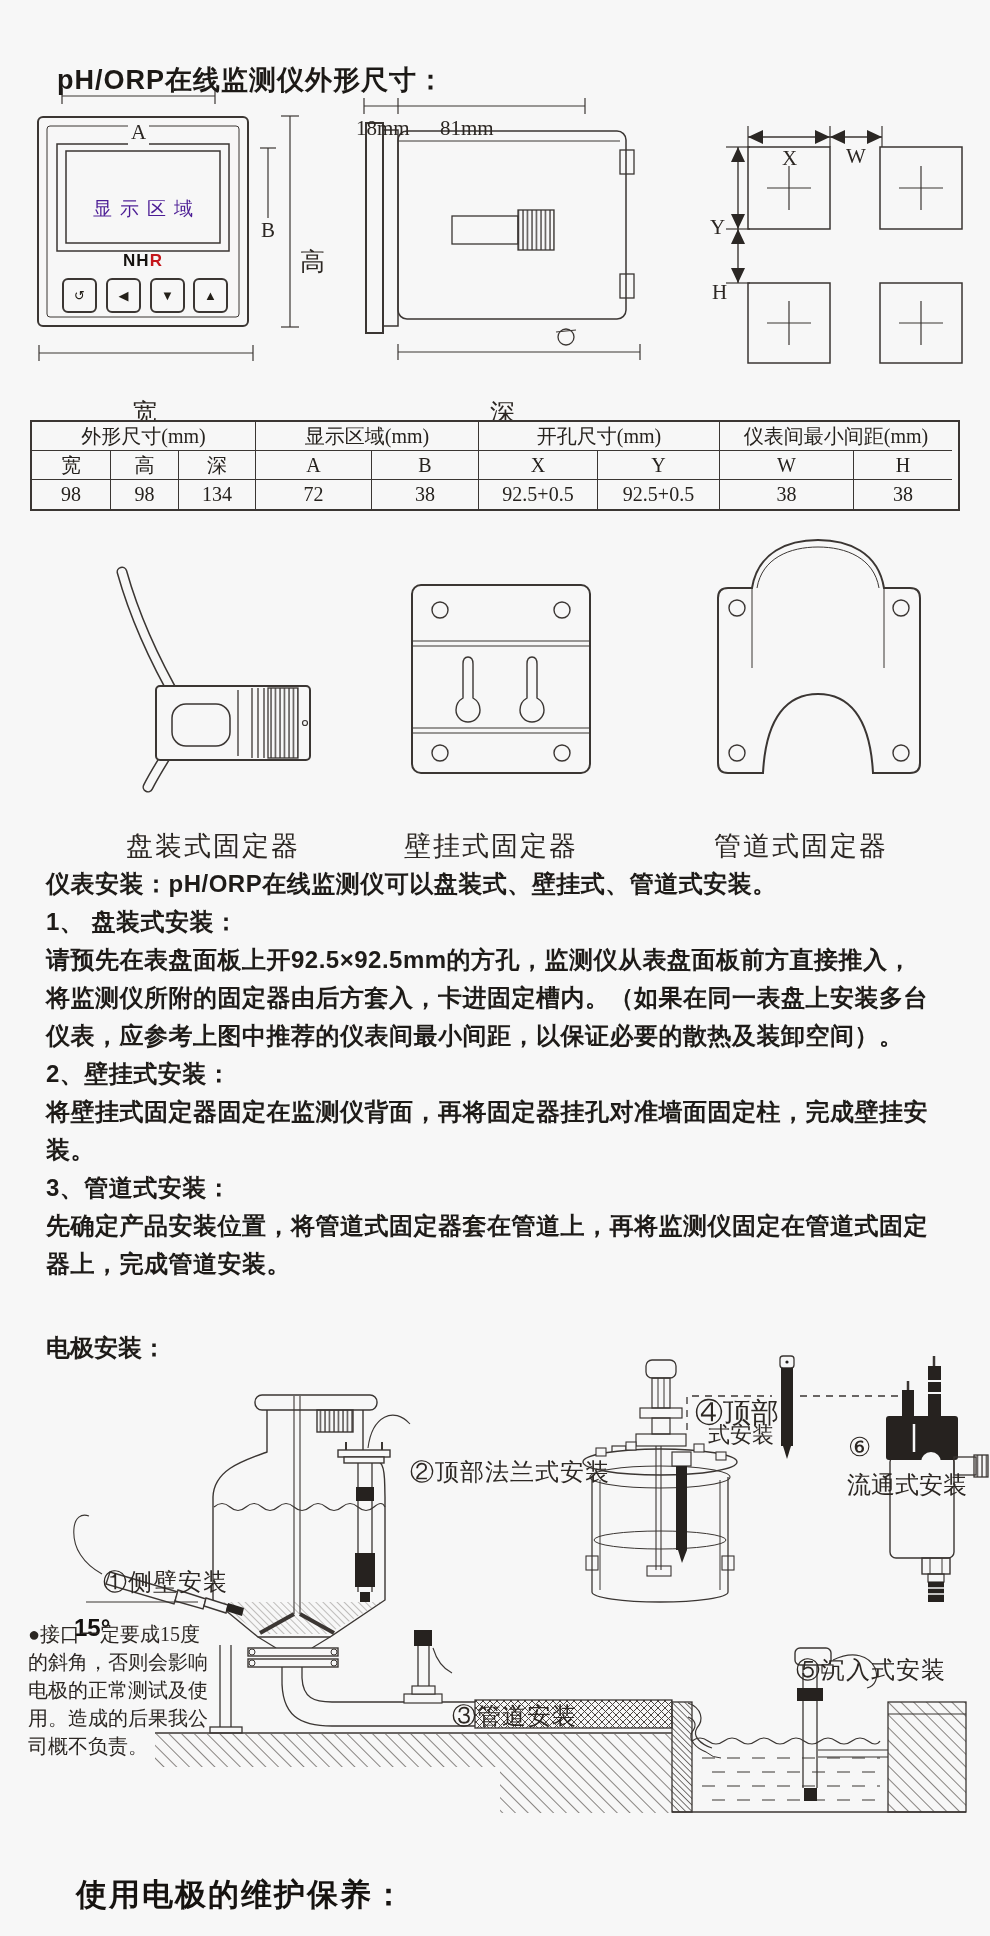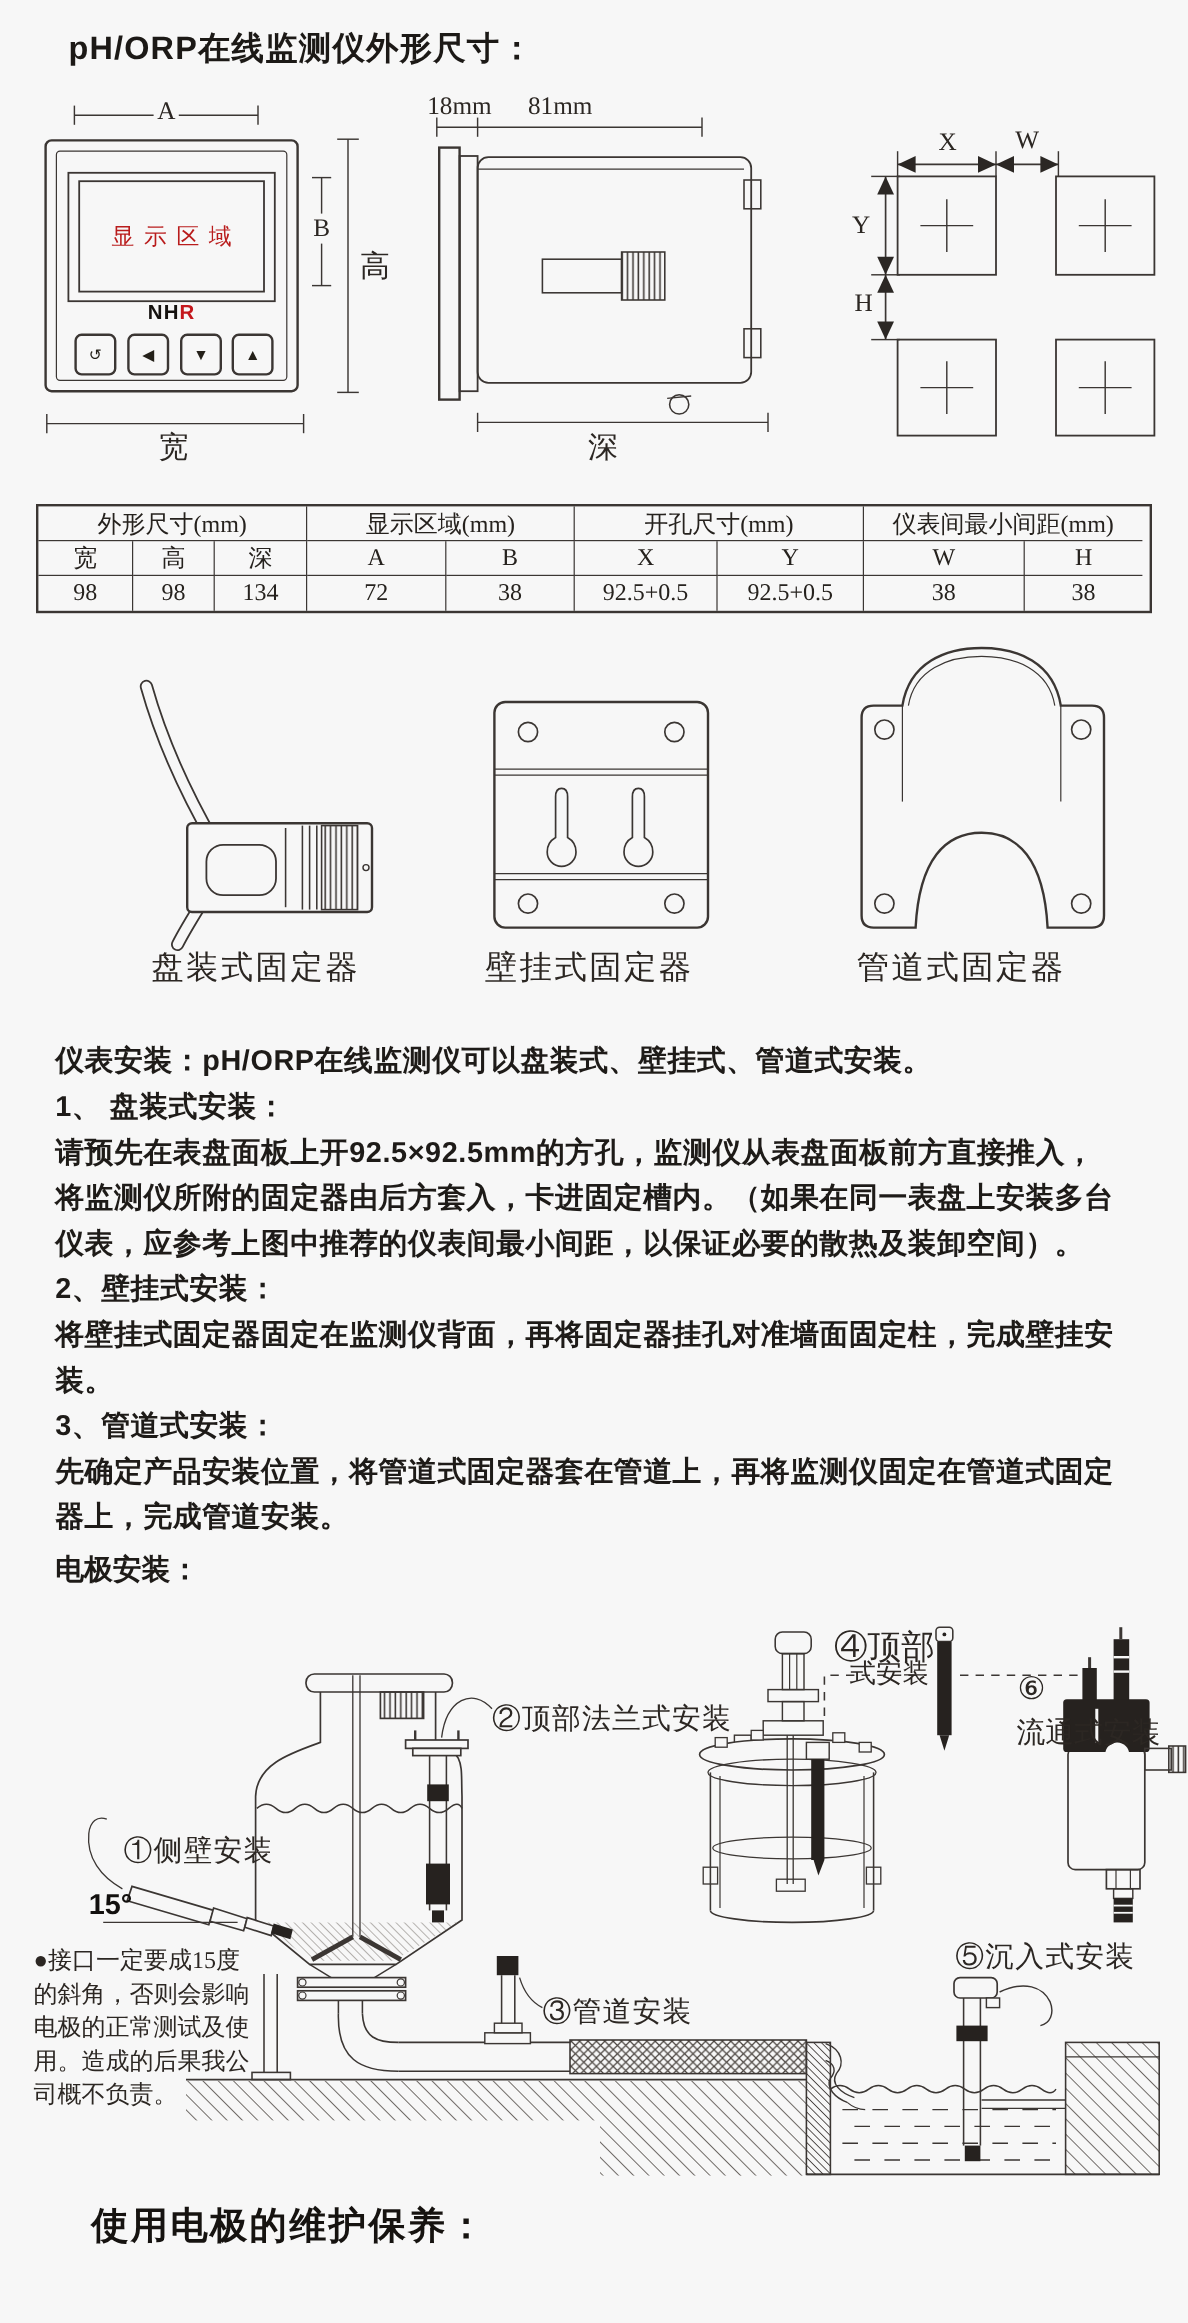--- a/index.html
+++ b/index.html
@@ -1,27 +1,27 @@
 <!DOCTYPE html>
 <html><head>
 <meta charset="utf-8">
 <style>
   html,body{margin:0;padding:0;background:#e9e9e9;}
   .page{position:relative;width:990px;height:1936px;background:#f7f7f7;overflow:hidden;
         font-family:"Liberation Sans","DejaVu Sans",sans-serif;color:#242019;}
   svg.art{position:absolute;left:0;top:0;}
-  .lbl{position:absolute;white-space:nowrap;color:#2c2723;}
+  .lbl{position:absolute;white-space:nowrap;color:#2c2723;margin-top:40px;}
   .serif{font-family:"Liberation Serif","DejaVu Serif",serif;}
   .title{font-size:27px;font-weight:700;letter-spacing:1px;color:#1c1916;}
   .dim{font-size:21px;}
   .dimcn{font-size:25px;}
   .bgpad{background:#f7f7f7;padding:0 3px;}
-  .screen-label{position:absolute;left:66px;top:151px;width:154px;height:92px;
+  .screen-label{position:absolute;left:66px;top:163px;width:154px;height:92px;
     display:flex;align-items:center;justify-content:center;font-size:19px;
-    letter-spacing:8px;text-indent:8px;color:#b91c1c;}
+    letter-spacing:8px;text-indent:8px;color:#4c1d95;}
   .brand{position:absolute;left:98px;top:251px;width:90px;height:20px;display:flex;
     align-items:center;justify-content:center;font-weight:700;font-size:17px;
     letter-spacing:1px;color:#15120f;}
   .brand .r{color:#c4171c;}
   .btn{position:absolute;top:278px;width:31px;height:31px;border:2px solid #3b3633;
     border-radius:6px;background:#f7f7f7;display:flex;align-items:center;
     justify-content:center;font-size:13px;color:#242019;}
   
   .spec{position:absolute;left:30px;top:420px;width:930px;border:2px solid #3b3633;
     box-sizing:border-box;display:grid;

